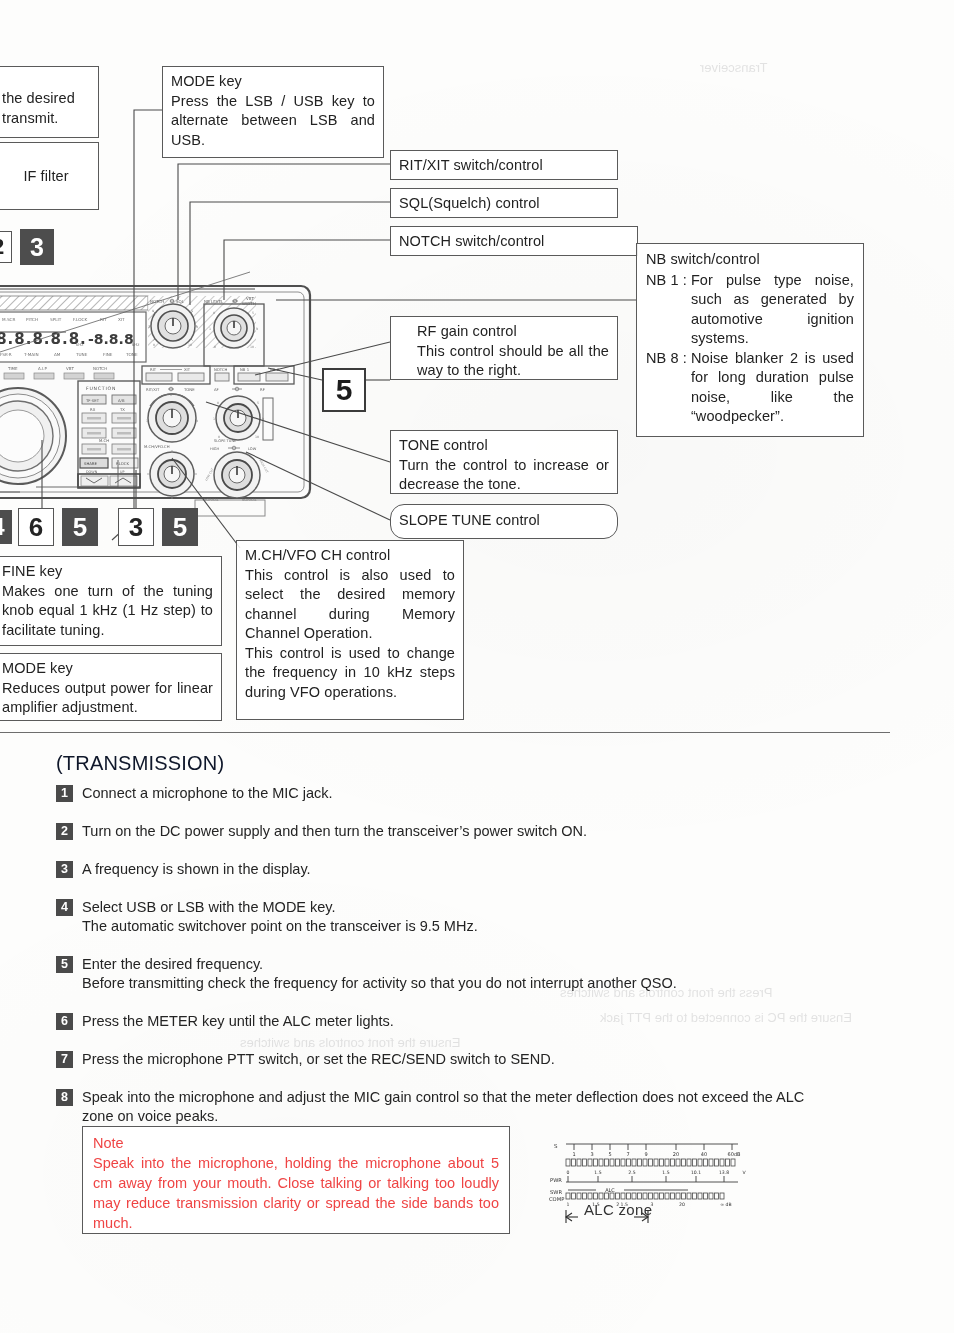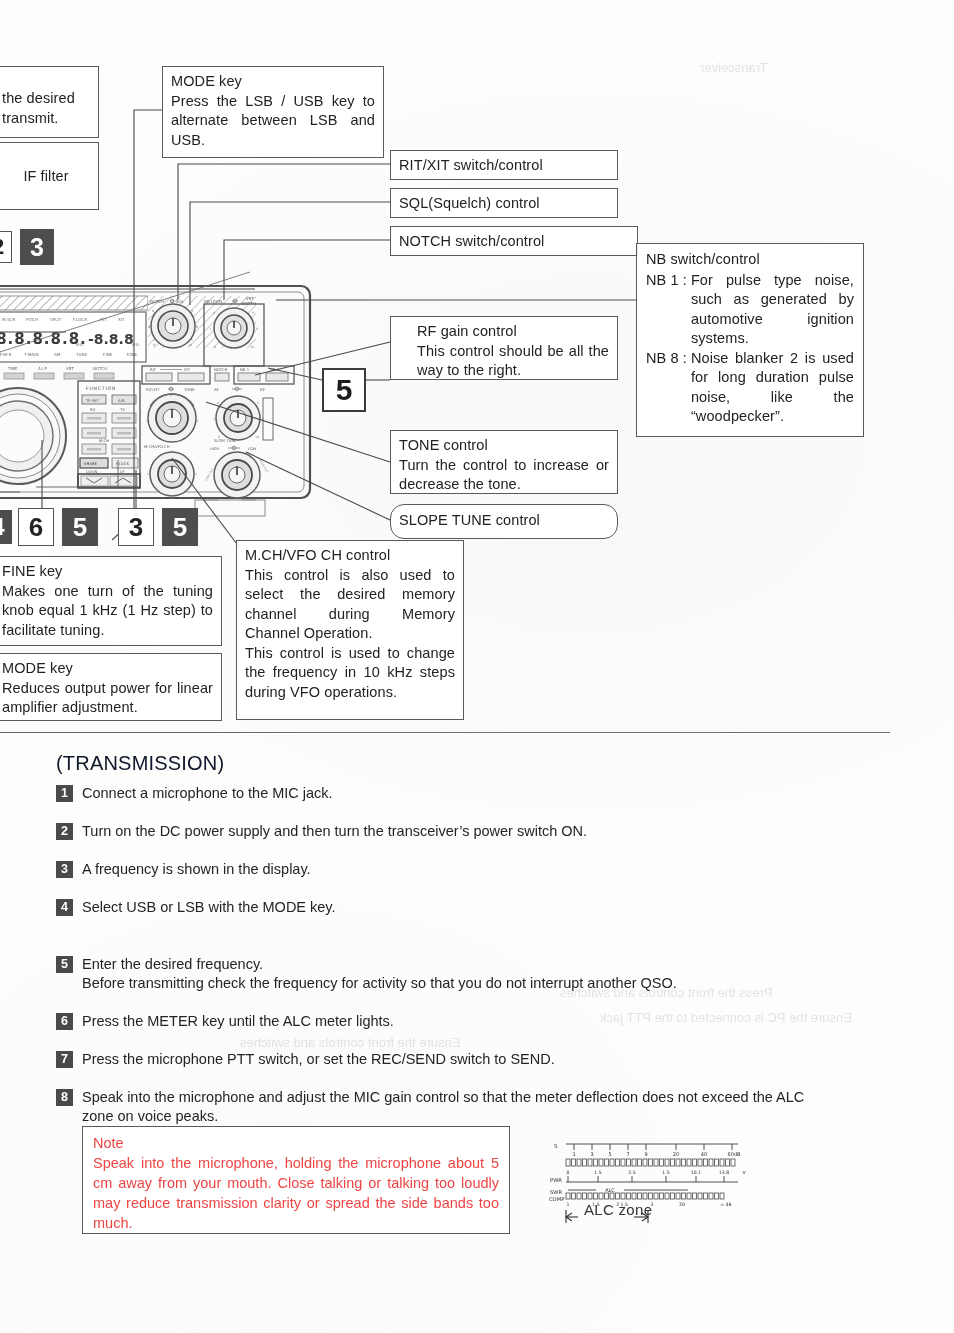--- a/index.html
+++ b/index.html
@@ -529,20 +529,21 @@
   <div class="num">3</div>
   <div class="txt">
       <div>A frequency is shown in the display.</div>
     </div>
 </div>
 
 <div class="step" style="left:56px;top:898px;width:860px;">
   <div class="num">4</div>
   <div class="txt">
     <div>Select USB or LSB with the MODE key.</div>
+    <div>The automatic switchover point on the transceiver is 9.5 MHz.</div>
   </div>
 </div>
 
 <div class="step" style="left:56px;top:955px;width:880px;">
   <div class="num">5</div>
   <div class="txt">
     <div>Enter the desired frequency.</div>
     <div>Before transmitting check the frequency for activity so that you do not interrupt another QSO.</div>
   </div>
 </div>

